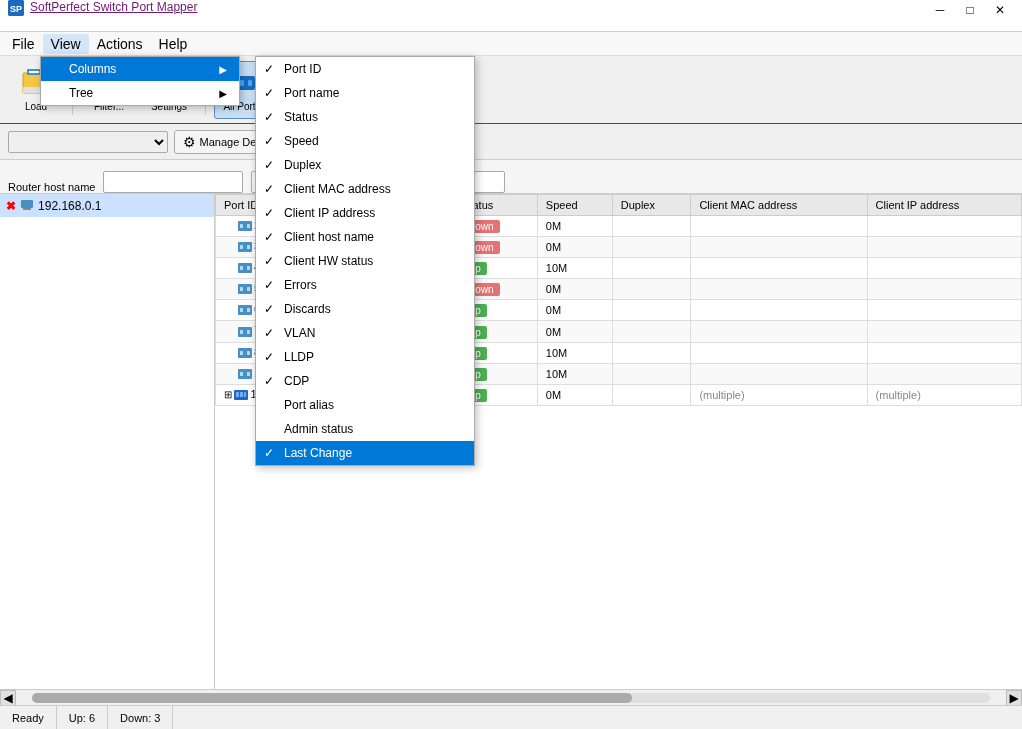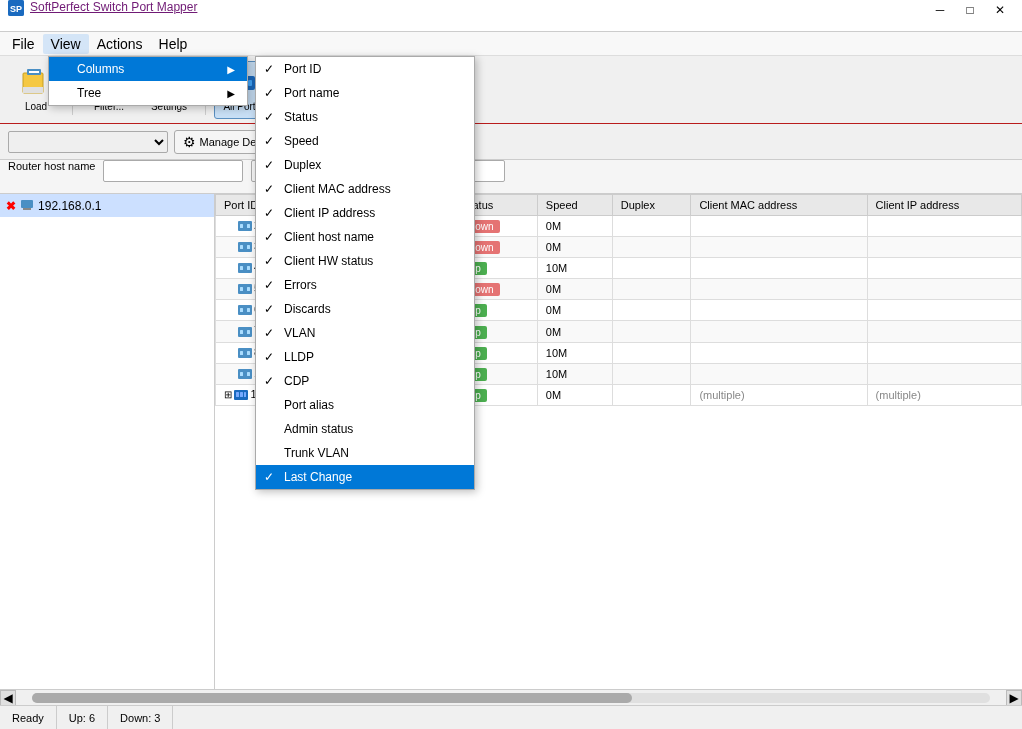--- a/index.html
+++ b/index.html
@@ -25,21 +25,21 @@
     .toolbar-sep { width: 1px; height: 50px; background: #ccc; margin: 0 4px; }
 
     
     .toolbar2 { background: #f0f0f0; border-bottom: 1px solid #ccc; display: flex; align-items: center; height: 36px; padding: 0 8px; gap: 6px; }
     .toolbar2 input, .toolbar2 select { height: 22px; border: 1px solid #aaa; border-radius: 2px; padding: 0 4px; font-size: 11px; }
     .manage-devices-btn { display: flex; align-items: center; gap: 4px; padding: 3px 8px; border: 1px solid #aaa; border-radius: 3px; background: #f5f5f5; cursor: pointer; font-size: 11px; }
     .info-btn { display: flex; align-items: center; gap: 4px; padding: 3px 8px; border: 1px solid transparent; cursor: pointer; font-size: 11px; color: #1a5fa8; }
     .go-btn { display: flex; align-items: center; gap: 4px; padding: 3px 12px; border: 1px solid #aaa; border-radius: 3px; background: #f5f5f5; cursor: pointer; font-size: 11px; color: #1a5fa8; font-weight: bold; }
 
     
-    .host-row { background: #f5f5f5; border-bottom: 1px solid #ccc; display: flex; align-items: flex-start; height: 34px; padding: 0 8px; gap: 8px; font-size: 11px; }
+    .host-row { background: #f5f5f5; border-bottom: 1px solid #ccc; display: flex; align-items: flex-end; height: 34px; padding: 0 8px; gap: 8px; font-size: 11px; }
     .host-row label { white-space: nowrap; }
     .host-row input { height: 22px; border: 1px solid #aaa; border-radius: 2px; padding: 0 4px; font-size: 11px; }
     .browse-btn { height: 22px; width: 22px; border: 1px solid #aaa; border-radius: 2px; background: #f5f5f5; cursor: pointer; font-size: 11px; display: flex; align-items: center; justify-content: center; }
 
     
     .main-area { display: flex; height: calc(729px - 32px - 24px - 68px - 36px - 34px - 24px); }
 
     
     .sidebar { width: 215px; border-right: 1px solid #ccc; background: #fff; overflow-y: auto; }
     .sidebar-item { display: flex; align-items: center; padding: 3px 6px; cursor: pointer; gap: 4px; font-size: 12px; }
@@ -66,21 +66,21 @@
     
     .menu-dropdown { position: absolute; background: white; border: 1px solid #aaa; box-shadow: 2px 2px 8px rgba(0,0,0,0.25); z-index: 200; min-width: 200px; }
     .menu-dropdown-item { display: flex; align-items: center; padding: 5px 12px 5px 28px; cursor: pointer; font-size: 12px; position: relative; gap: 8px; }
     .menu-dropdown-item .checkmark { position: absolute; left: 8px; font-size: 12px; }
     .menu-dropdown-item .arrow { margin-left: auto; font-size: 10px; }
     .submenu { position: absolute; left: 100%; top: 0; background: white; border: 1px solid #aaa; box-shadow: 2px 2px 8px rgba(0,0,0,0.25); min-width: 220px; z-index: 300; }
     .submenu-item { display: flex; align-items: center; padding: 5px 12px 5px 28px; cursor: pointer; font-size: 12px; position: relative; }
     .submenu-item.highlighted { background: #0078d7; color: white; }
     .submenu-item .checkmark { position: absolute; left: 8px; font-size: 12px; }
 
-    .view-menu-top { position: absolute; top: 56px; left: 48px; }
+    .view-menu-top { position: absolute; top: 56px; left: 40px; }
     .columns-submenu { position: absolute; top: 56px; left: 255px; }
     .remove-icon { color: red; font-size: 12px; font-weight: bold; }
   </style>
 </head>
 <body>
 
 <div class="title-bar">
   <div class="title-bar-icon">
     <svg width="16" height="16" viewBox="0 0 16 16">
         <rect width="16" height="16" fill="#1a6abf" rx="2"></rect>
@@ -440,20 +440,17 @@
   <div class="submenu-item">
       <span class="checkmark">✓</span>
       <span>CDP</span>
     </div>
   <div class="submenu-item">
       <span>Port alias</span>
     </div>
   <div class="submenu-item">
       <span>Admin status</span>
     </div>
-  <div class="submenu-item">
-      <span>Trunk VLAN</span>
-    </div>
   <div class="submenu-item highlighted" style="background:#0078d7;color:white;">
       <span class="checkmark">✓</span>
       <span>Last Change</span>
     </div>
 </div>
 
 </body></html>

